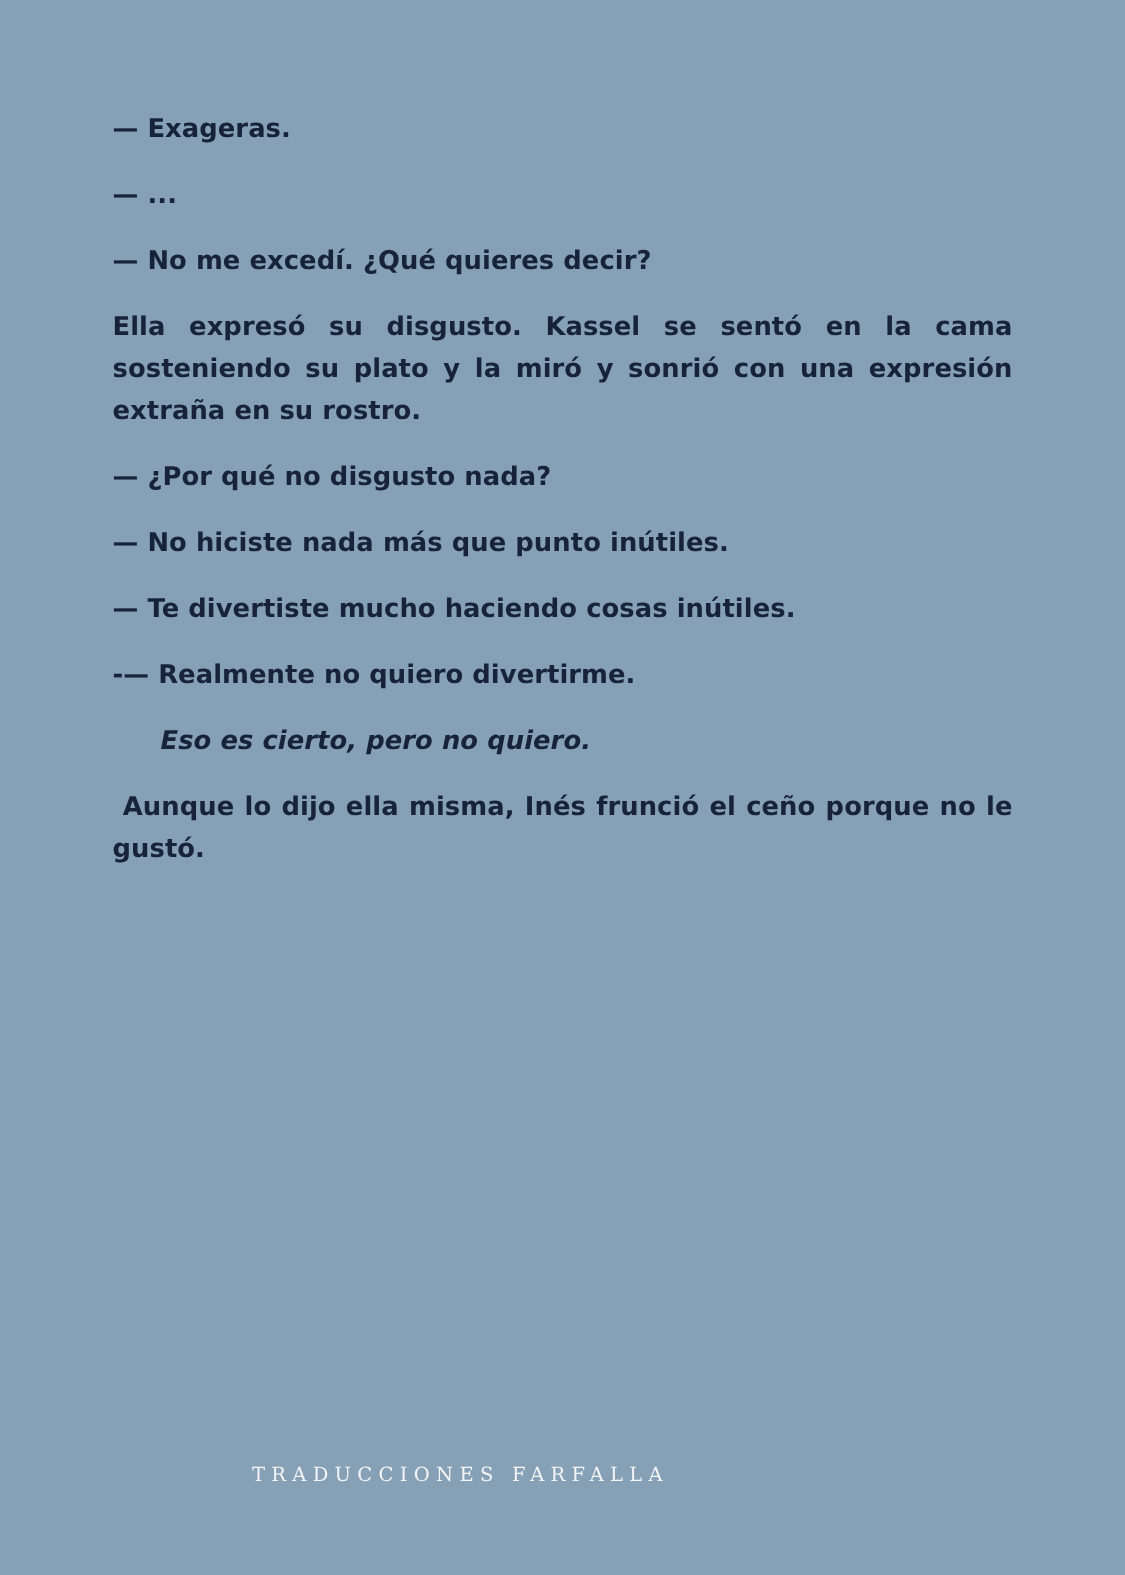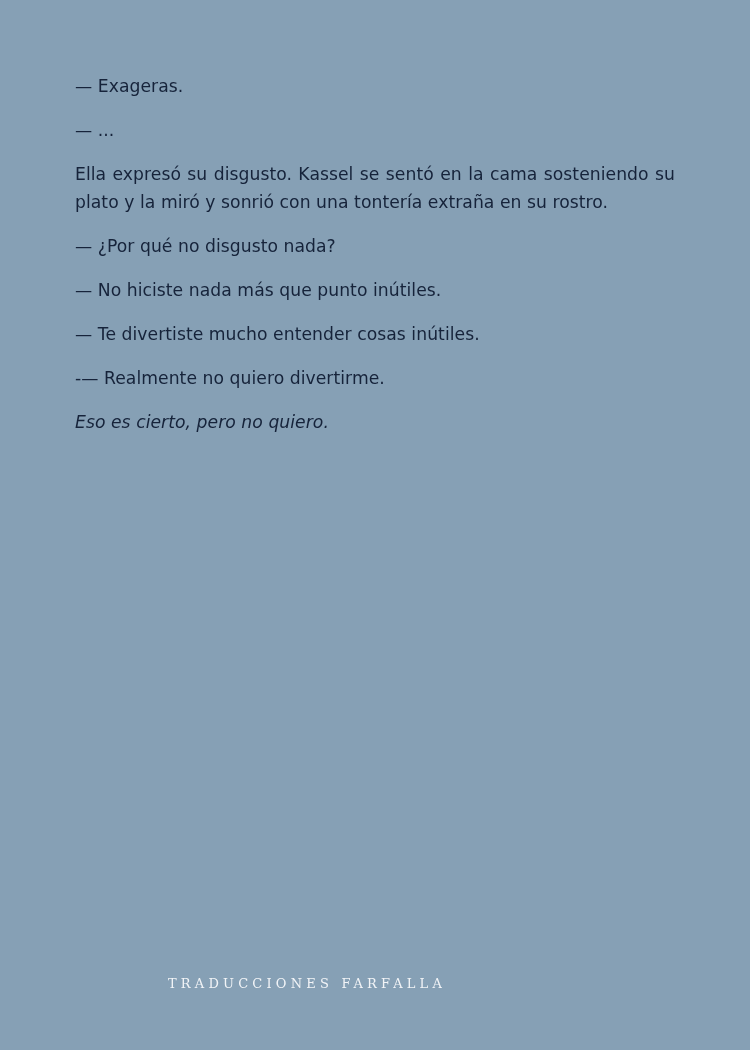--- a/index.html
+++ b/index.html
@@ -13,53 +13,57 @@
       position: relative;
       overflow: hidden;
       font-family: "DejaVu Sans", sans-serif;
       color: #16233a;
     }
     .page {
       position: absolute;
       left: 75px;
       top: 72px;
       width: 600px;
+      font-weight: bold;
     }
     .p {
       margin: 0;
       font-size: 17.2px;
       line-height: 28px;
       text-align: justify;
       letter-spacing: 0.05px;
     }
     .p + .p {
       margin-top: 16px;
     }
     .italic {
       font-style: italic;
+      margin-left: 32px;
     }
     .footer {
       position: absolute;
       left: 0;
       width: 614px;
       top: 976px;
       text-align: center;
       font-family: "DejaVu Serif", serif;
       font-size: 13px;
       letter-spacing: 4.2px;
       color: #f2f4f7;
     }
   </style>
 </head>
 <body>
 
 <div class="page">
   <p class="p">— Exageras.</p>
   <p class="p">— ...</p>
-  <p class="p">Ella expresó su disgusto. Kassel se sentó en la cama sosteniendo su plato y la miró y sonrió con una tontería extraña en su rostro.</p>
+  <p class="p">— No me excedí. ¿Qué quieres decir?</p>
+  <p class="p">Ella expresó su disgusto. Kassel se sentó en la cama sosteniendo su plato y la miró y sonrió con una expresión extraña en su rostro.</p>
   <p class="p">— ¿Por qué no disgusto nada?</p>
   <p class="p">— No hiciste nada más que punto inútiles.</p>
-  <p class="p">— Te divertiste mucho entender cosas inútiles.</p>
+  <p class="p">— Te divertiste mucho haciendo cosas inútiles.</p>
   <p class="p">-— Realmente no quiero divertirme.</p>
   <p class="p italic">Eso es cierto, pero no quiero.</p>
+  <p class="p" style="white-space: pre-wrap;"> Aunque lo dijo ella misma, Inés frunció el ceño porque no le gustó.</p>
 </div>
 
 <div class="footer">TRADUCCIONES FARFALLA</div>
 
 </body></html>

